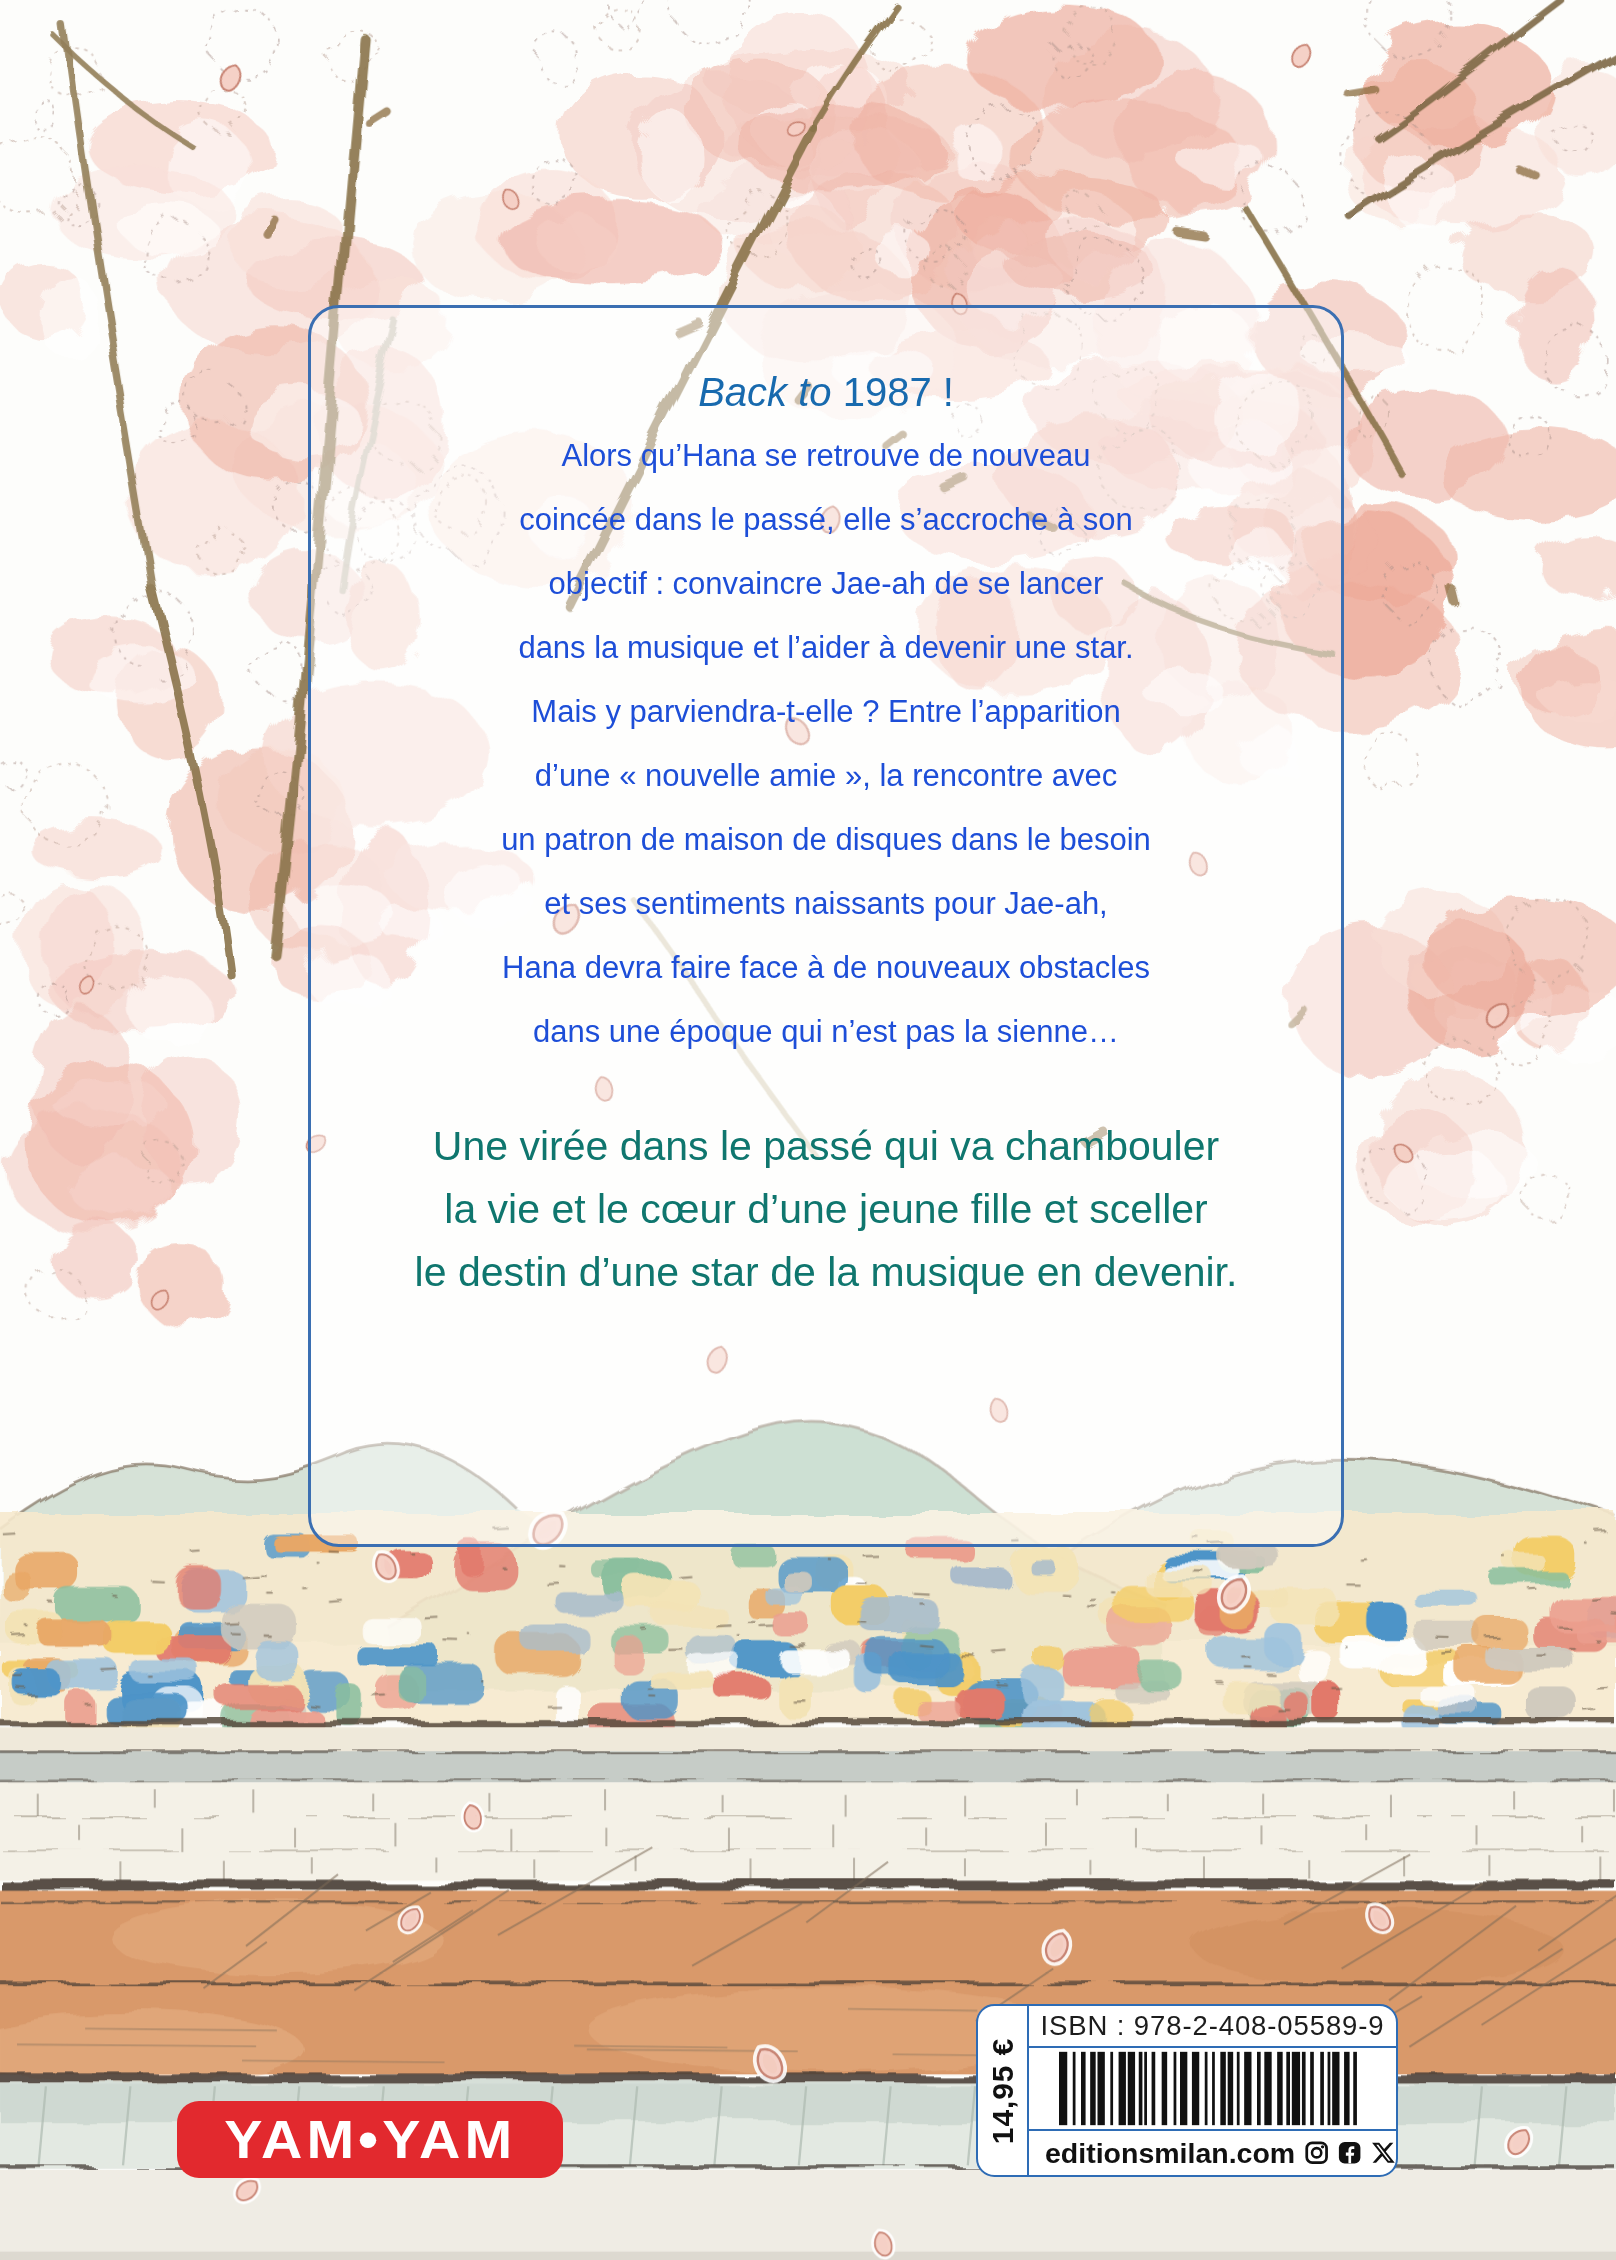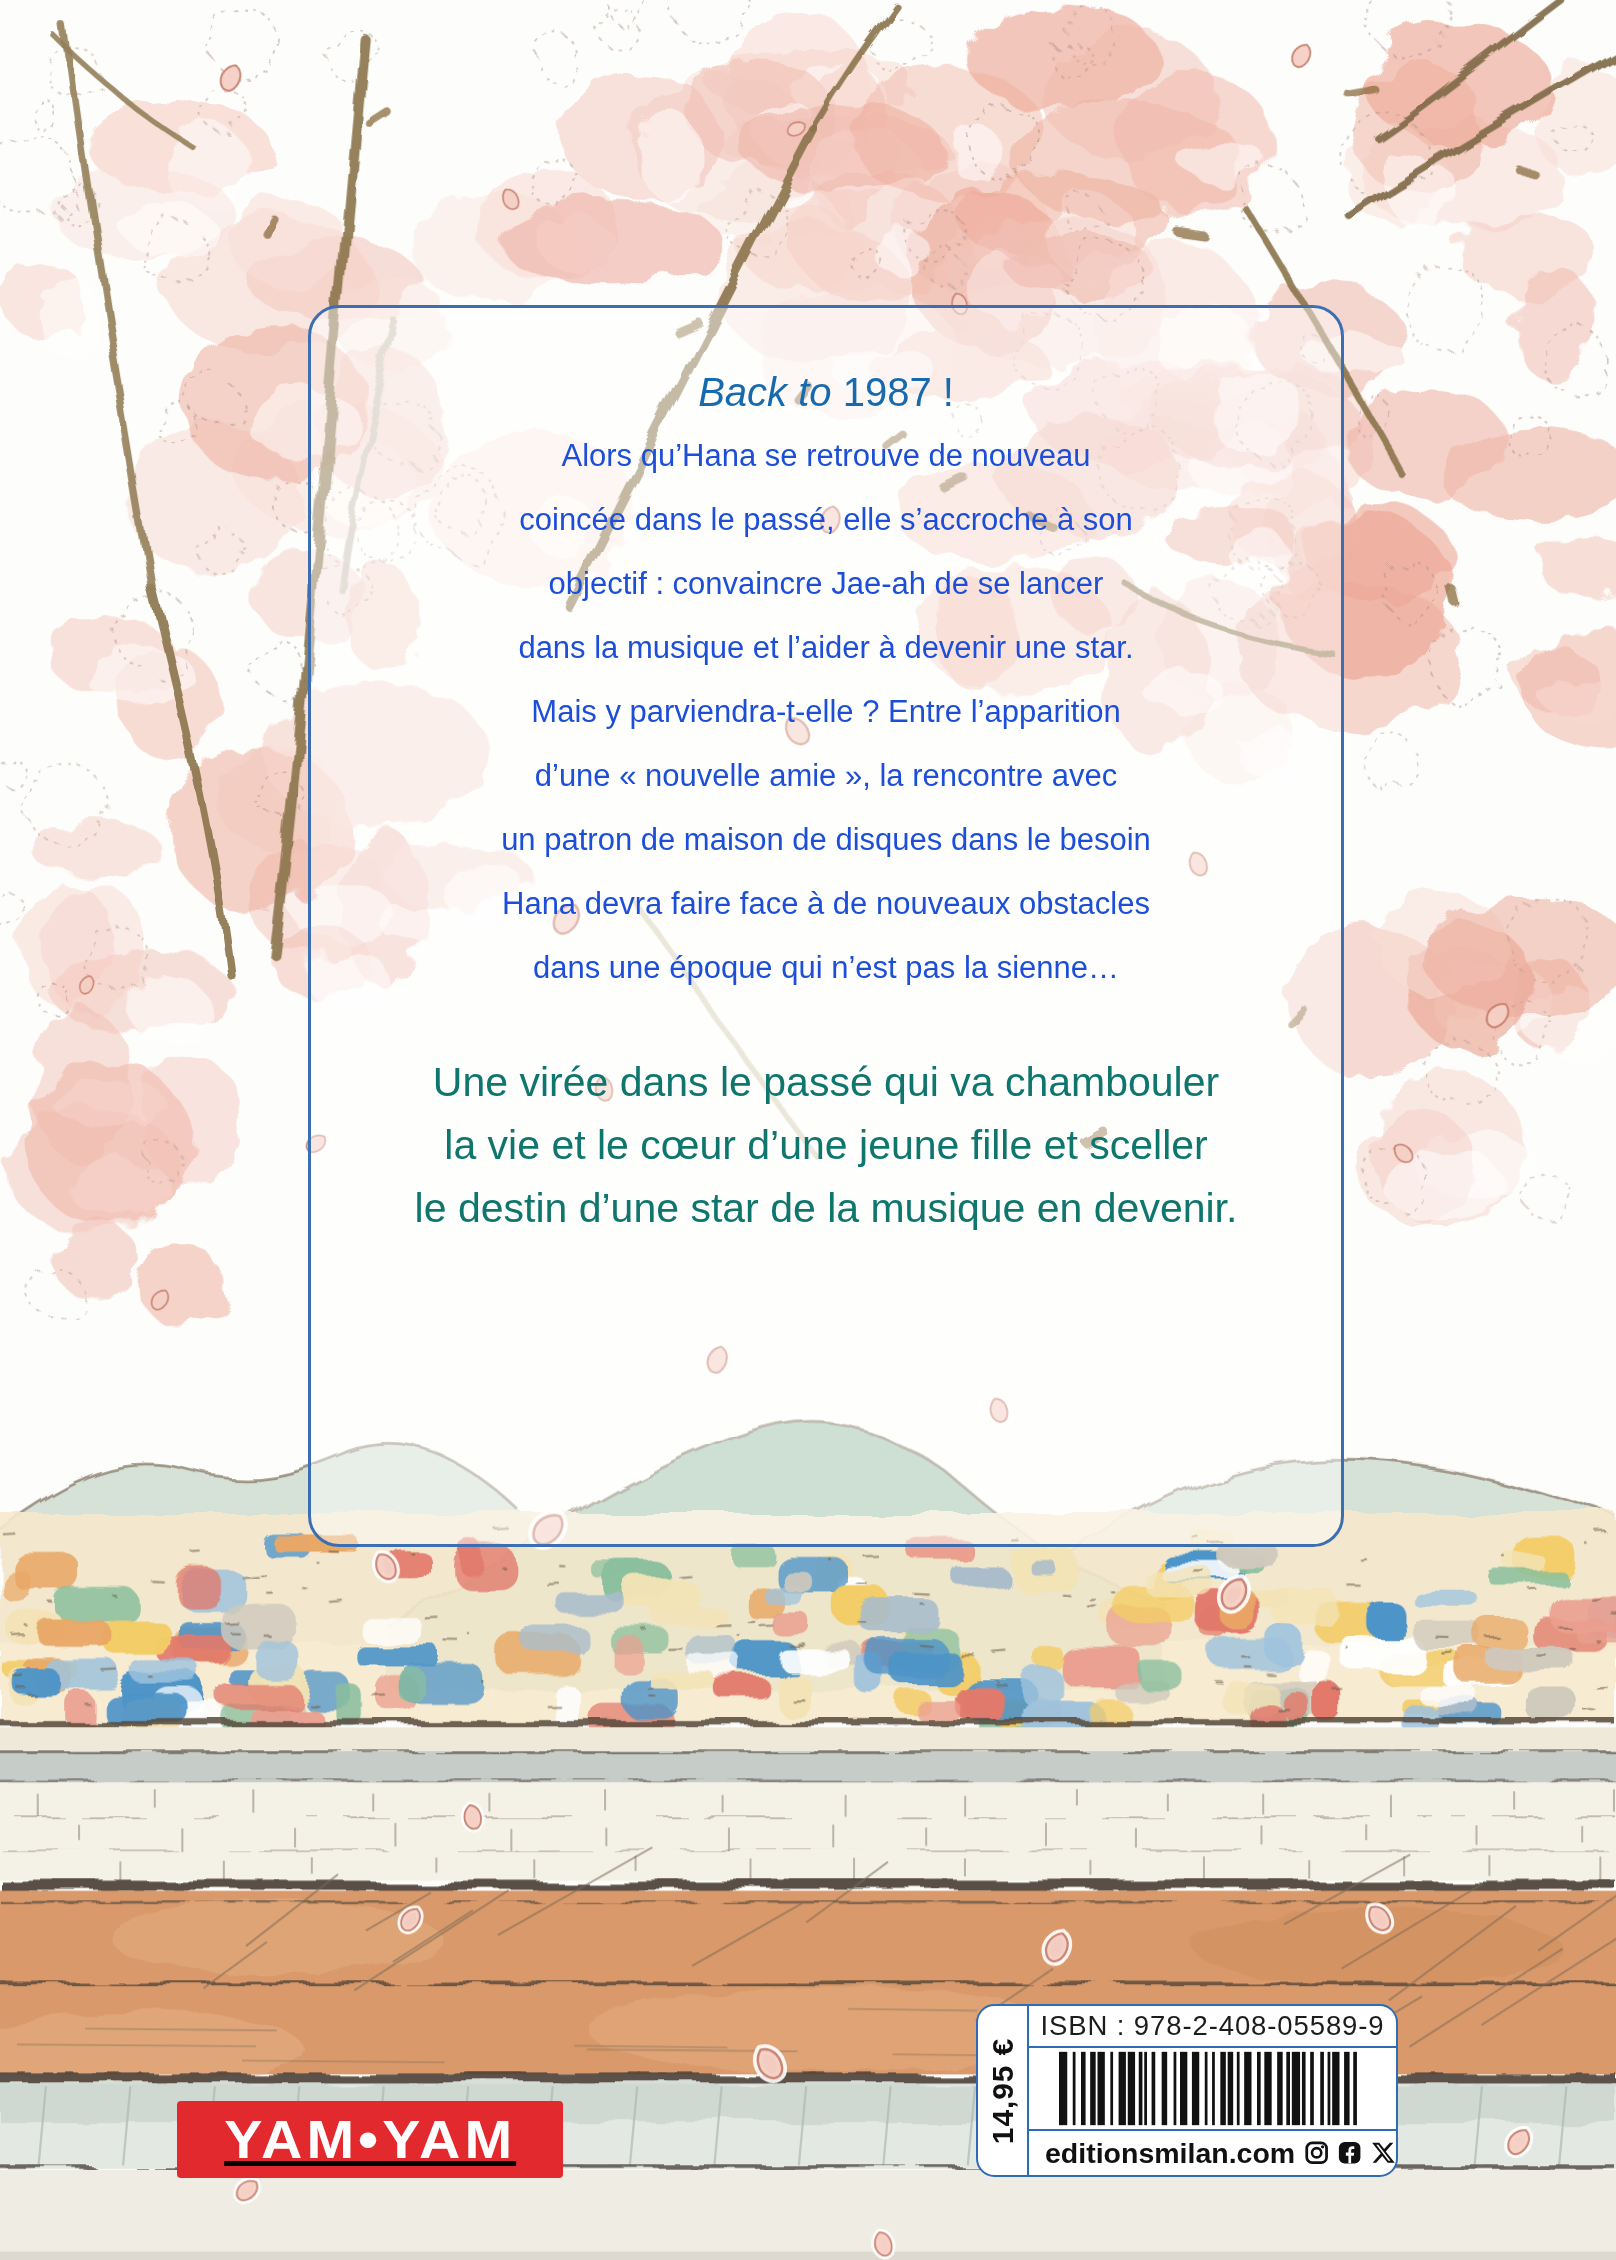--- a/index.html
+++ b/index.html
@@ -22,21 +22,21 @@
   }
   .syn-intro{height:64px;line-height:64px;font-size:40px;color:#186aae;white-space:nowrap;}
   .syn-intro .it{font-style:italic;}
   .syn-highlight{margin-top:51px;}
   .syn-highlight .hl-line{
     height:63px;line-height:63px;font-size:41px;font-weight:400;color:#0f766e;white-space:nowrap;
   }
   
   .yam-logo{
     position:absolute;left:177px;top:2101px;width:386px;height:77px;z-index:3;
-    background:#e2292e;border-radius:4px;display:flex;align-items:center;justify-content:center;text-decoration:underline;
+    background:#e2292e;border-radius:22px;display:flex;align-items:center;justify-content:center;
   }
   .yam-logo span{
     color:#fff;font-weight:700;font-size:53px;letter-spacing:3.7px;
     transform:scaleX(1.08);white-space:nowrap;
   }
   
   .isbn-label{
     position:absolute;left:976px;top:2004px;width:422px;height:173px;z-index:3;
     box-sizing:border-box;background:#fff;border:2.8px solid #2e6cb5;border-radius:18.4px;
     display:flex;overflow:hidden;
@@ -755,20 +755,21 @@
       <span class="it">Back to</span><span> 1987 !</span>
     </div>
     <div id="syn-body">
         <div class="syn-line">Alors qu’Hana se retrouve de nouveau</div>
         <div class="syn-line">coincée dans le passé, elle s’accroche à son</div>
         <div class="syn-line">objectif : convaincre Jae-ah de se lancer</div>
         <div class="syn-line">dans la musique et l’aider à devenir une star.</div>
         <div class="syn-line">Mais y parviendra-t-elle ? Entre l’apparition</div>
         <div class="syn-line">d’une « nouvelle amie », la rencontre avec</div>
         <div class="syn-line">un patron de maison de disques dans le besoin</div>
+        <div class="syn-line">et ses sentiments naissants pour Jae-ah,</div>
         <div class="syn-line">Hana devra faire face à de nouveaux obstacles</div>
         <div class="syn-line">dans une époque qui n’est pas la sienne…</div>
       </div>
     <div class="syn-highlight" id="syn-highlight">
         <div class="hl-line">Une virée dans le passé qui va chambouler</div>
         <div class="hl-line">la vie et le cœur d’une jeune fille et sceller</div>
         <div class="hl-line">le destin d’une star de la musique en devenir.</div>
       </div>
   </div>
 

